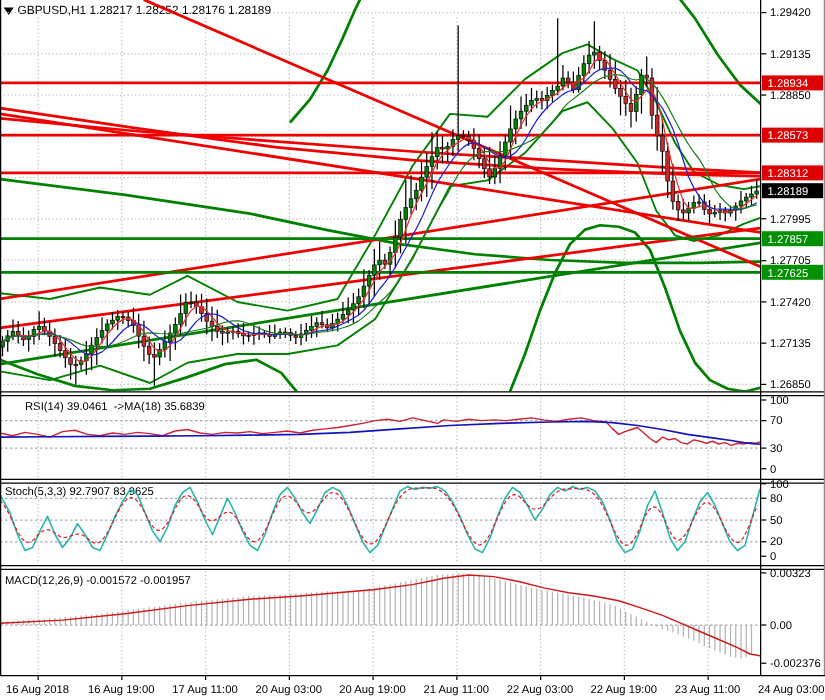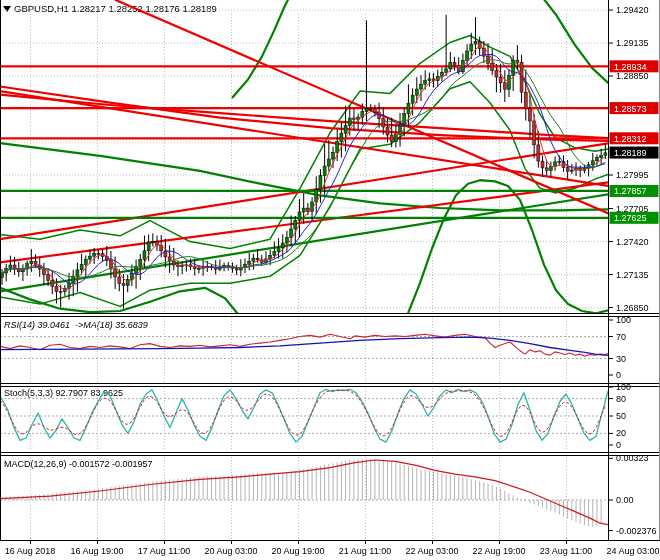--- a/index.html
+++ b/index.html
@@ -10,21 +10,21 @@
   #title-row{left:14px;top:4px;font-size:9.5px;}
   #dd-icon{position:absolute;left:3px;top:6px;width:0;height:0;
     border-left:4px solid transparent;border-right:4px solid transparent;border-top:6px solid #000;}
 </style>
 </head>
 <body>
 <div id="terminal">
 
 <div id="dd-icon"></div>
 <div id="title-row" class="lbl"><span>GBPUSD,H1</span> <span>1.28217 1.28252 1.28176 1.28189</span></div>
-<div class="lbl" style="left:4px;top:320px;font-style:italic;">RSI(14) 39.0461  -&gt;MA(18) 35.6839</div>
+<div class="lbl" style="left:20px;top:320px;">RSI(14) 39.0461  -&gt;MA(18) 35.6839</div>
 <div class="lbl" style="left:4px;top:388px;">Stoch(5,3,3) 92.7907 83.9625</div>
 <div class="lbl" style="left:4px;top:459px;">MACD(12,26,9) -0.001572 -0.001957</div>
 
 <svg id="chart-svg" width="660" height="560" viewBox="0 0 660 560">
       <defs>
         <clipPath id="clipMain">
           <rect x="0" y="0" width="608" height="313"></rect>
         </clipPath>
         <clipPath id="clipRsi">
           <rect x="0" y="317" width="608" height="66"></rect>

